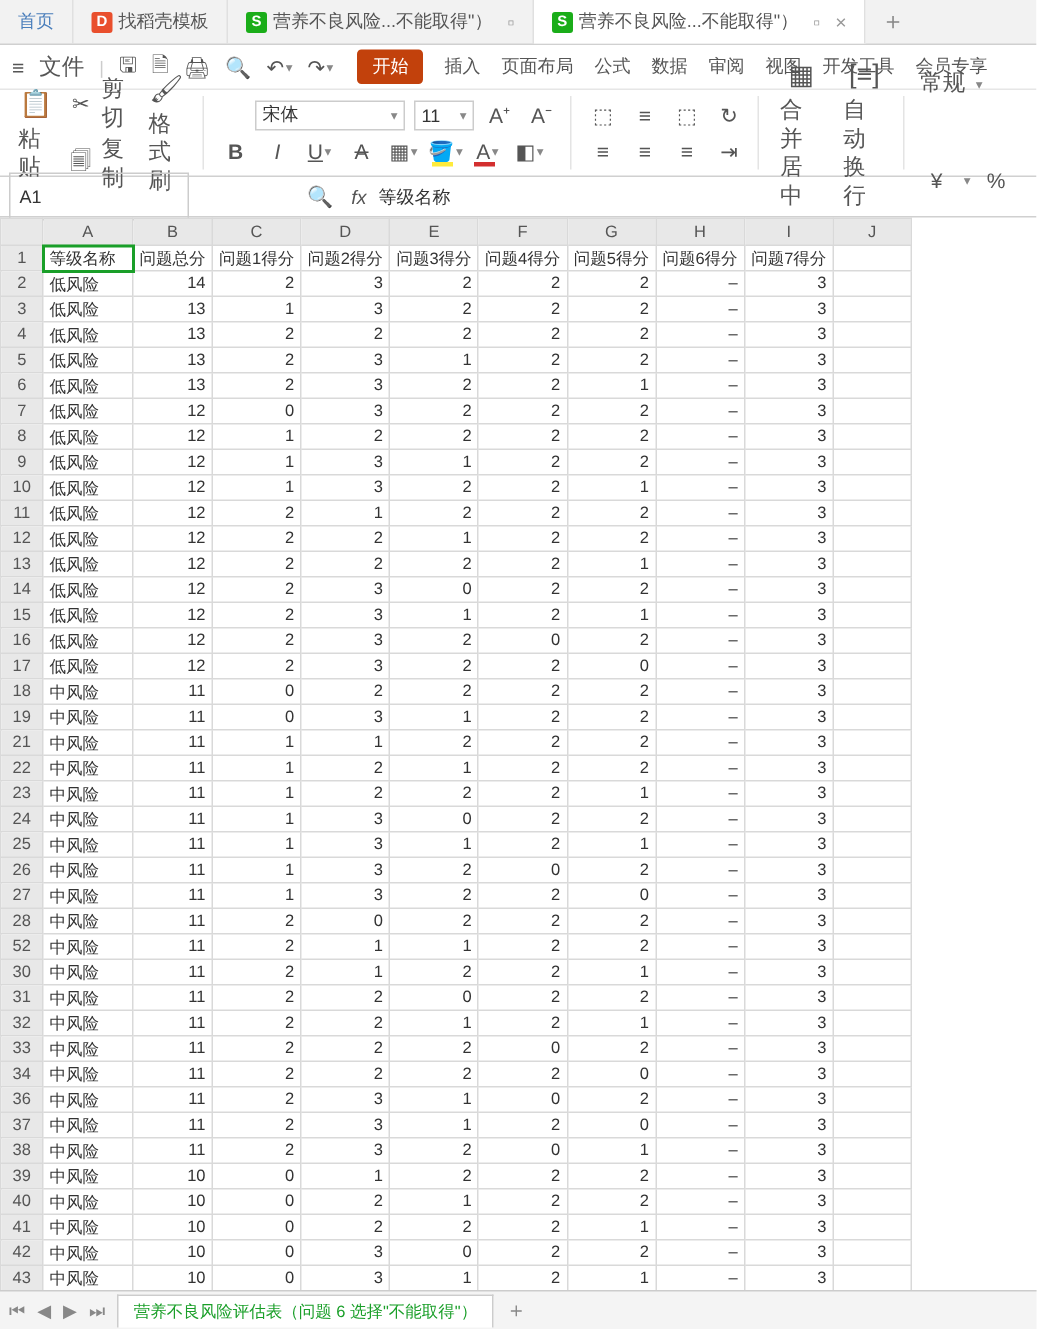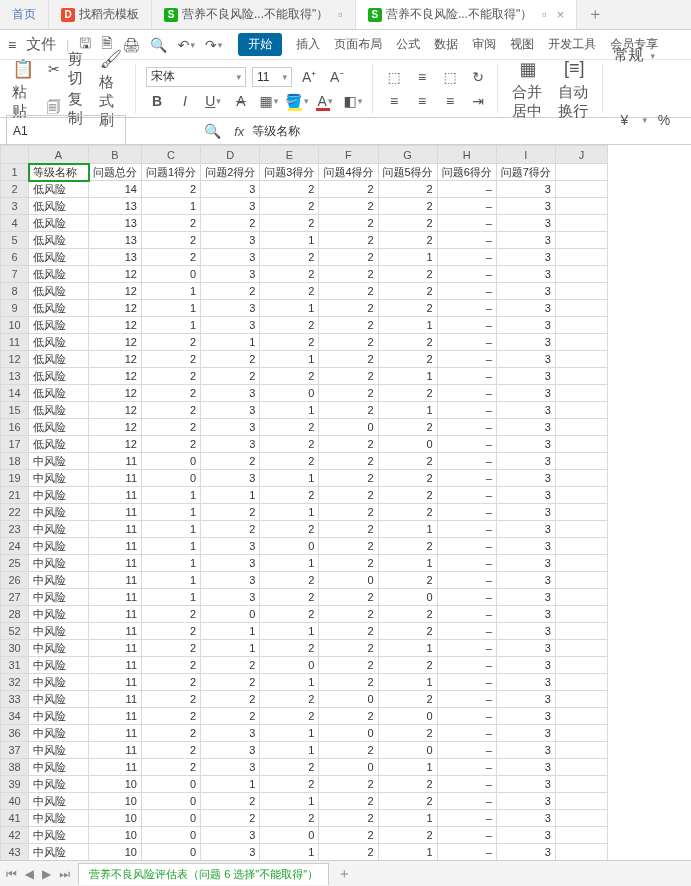--- a/index.html
+++ b/index.html
@@ -12,31 +12,31 @@
 .tab.home { color: #4a7ebb; font-weight: 500; }
 .tab.active { background: #fff; }
 .tab .close { color: #999; font-size: 13px; margin-left: 6px; }
 .tab.add { padding: 0 10px; color: #888; font-size: 16px; border-right: none; }
 
 
 .qarow { display: flex; align-items: center; height: 30px; padding: 0 8px; gap: 10px; border-bottom: 1px solid #e6e6e6; }
 .qa-btn { color: #555; font-size: 14px; display: inline-flex; align-items: center; }
 .menu-row { display: flex; align-items: center; gap: 14px; margin-left: 6px; }
 .menu-item { color: #555; }
-.menu-item.active { background: #0369a1; color: #fff; padding: 3px 10px; border-radius: 3px; }
+.menu-item.active { background: #c2410c; color: #fff; padding: 3px 10px; border-radius: 3px; }
 
 
 .ribbon { display: flex; align-items: stretch; height: 58px; border-bottom: 1px solid #d0d0d0; padding: 4px 8px; gap: 10px; }
 .rgroup { display: flex; flex-direction: column; justify-content: center; gap: 2px; padding-right: 8px; border-right: 1px solid #e4e4e4; }
 .rgroup.noborder { border-right: none; gap: 44px; }
 .rrow { display: flex; align-items: center; gap: 6px; }
 .ico-box { width: 22px; height: 22px; display: inline-flex; align-items: center; justify-content: center; color: #555; font-size: 14px; }
 .lbl { color: #555; font-size: 15px; }
 .dd { font-size: 9px; color: #888; margin-left: 1px; }
-.font-sel { border: 1px solid #ccc; height: 20px; padding: 0 4px; font-size: 12px; width: 100px; display: inline-flex; align-items: center; justify-content: space-between; }
+.font-sel { border: 1px solid #ccc; height: 20px; padding: 0 4px; font-size: 12px; width: 100px; display: inline-flex; align-items: center; justify-content: space-between; margin-left: 24px; }
 .size-sel { border: 1px solid #ccc; height: 20px; padding: 0 4px; font-size: 12px; width: 40px; display: inline-flex; align-items: center; justify-content: space-between; }
 .big-btn { display: flex; flex-direction: column; align-items: center; gap: 2px; padding: 2px 4px; }
 .big-btn .ico-box { width: 24px; height: 24px; font-size: 18px; }
 
 
 .fbar-wrap { border-bottom: 1px solid #d0d0d0; }
 .fbar { display: flex; align-items: center; height: 26px; padding: 2px 6px; gap: 8px; }
 .namebox { border: 1px solid #ccc; width: 120px; height: 32px; padding: 0 6px; display: flex; align-items: center; }
 .fx { font-style: italic; color: #555; font-size: 13px; }
 .fval { color: #333; }

